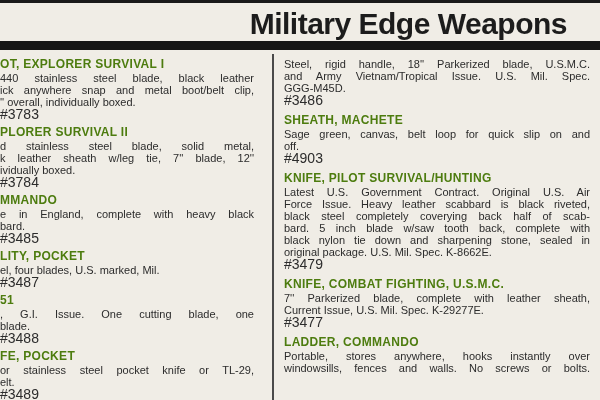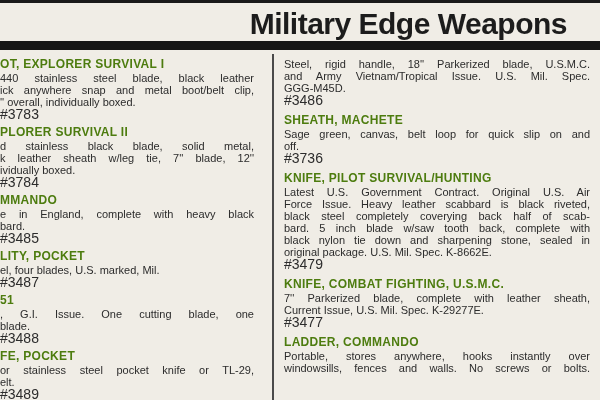--- a/index.html
+++ b/index.html
@@ -71,21 +71,21 @@
           <div class="item-title">OT, EXPLORER SURVIVAL I</div>
           <div class="line stretch">440 stainless steel blade, black leather</div>
           <div class="line stretch">ick anywhere snap and metal boot/belt clip,</div>
           <div class="line last">
             <span>'' overall, individually boxed.</span>
             <span class="num">#3783</span>
           </div>
         </div>
         <div class="item">
           <div class="item-title">PLORER SURVIVAL II</div>
-          <div class="line stretch">d stainless black blade, solid metal,</div>
+          <div class="line stretch">d stainless steel blade, solid metal,</div>
           <div class="line stretch">k leather sheath w/leg tie, 7'' blade, 12''</div>
           <div class="line last">
             <span>ividually boxed.</span>
             <span class="num">#3784</span>
           </div>
         </div>
         <div class="item">
           <div class="item-title">MMANDO</div>
           <div class="line stretch">e in England, complete with heavy black</div>
           <div class="line last">
@@ -137,21 +137,21 @@
           <div class="line last">
             <span>GGG-M45D.</span>
             <span class="num">#3486</span>
           </div>
         </div>
         <div class="item">
           <div class="item-title">SHEATH, MACHETE</div>
           <div class="line stretch">Sage green, canvas, belt loop for quick slip on and</div>
           <div class="line last">
             <span>off.</span>
-            <span class="num">#3736</span>
+            <span class="num">#4903</span>
           </div>
         </div>
         <div class="item">
           <div class="item-title">KNIFE, PILOT SURVIVAL/HUNTING</div>
           <div class="line stretch">Latest U.S. Government Contract. Original U.S. Air</div>
           <div class="line stretch">Force Issue. Heavy leather scabbard is black riveted,</div>
           <div class="line stretch">black steel completely coverying back half of scab-</div>
           <div class="line stretch">bard. 5 inch blade w/saw tooth back, complete with</div>
           <div class="line stretch">black nylon tie down and sharpening stone, sealed in</div>
           <div class="line last">

